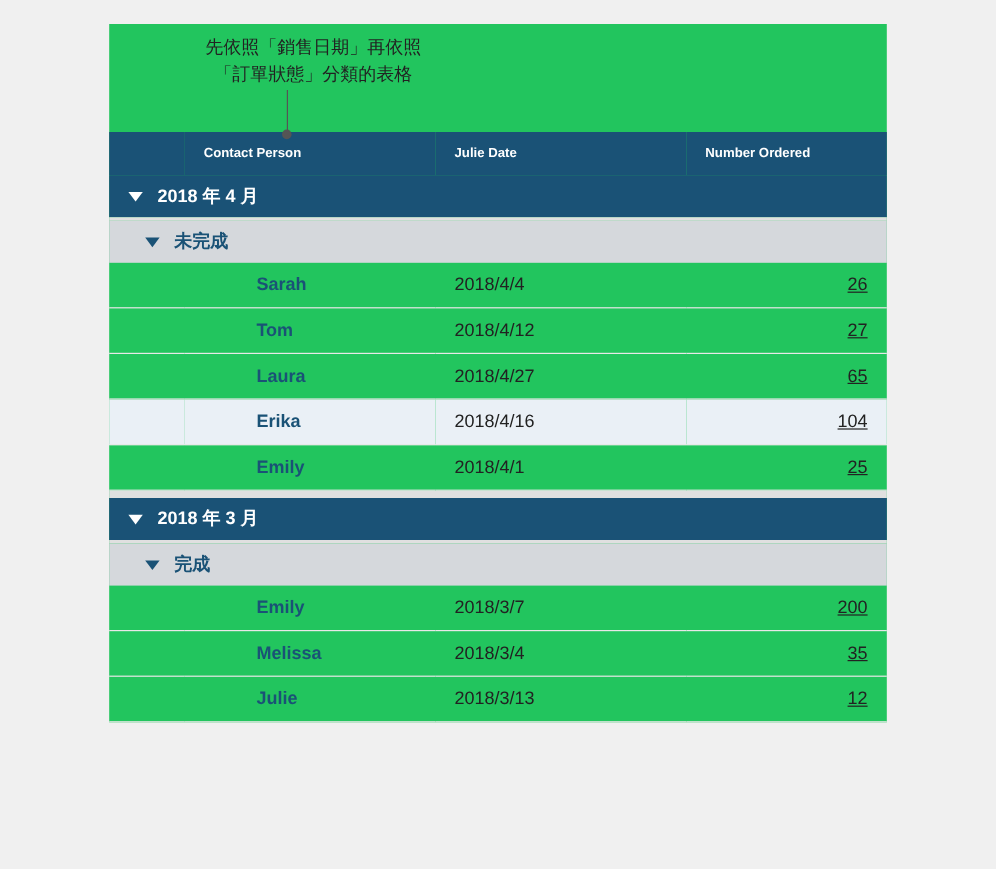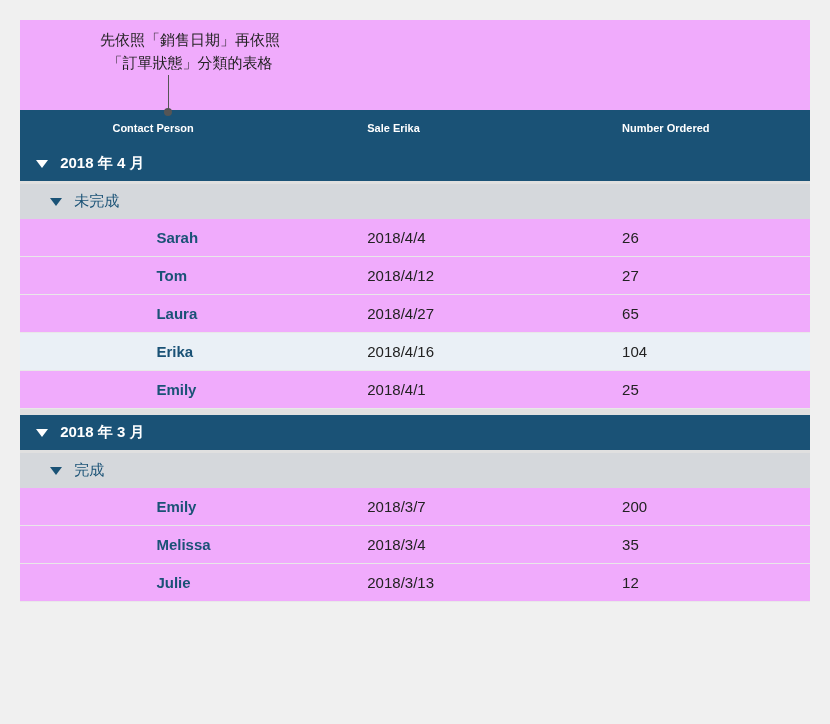--- a/index.html
+++ b/index.html
@@ -13,22 +13,22 @@
       background: #f0f0f0;
       width: 830px;
       min-height: 724px;
       display: flex;
       align-items: flex-start;
       justify-content: center;
       padding: 20px;
     }
 
     .page-wrapper {
-      width: 790px;
-      background: #f0abfc;
+      width: 648px;
+      background: #22c55e;
       position: relative;
     }
 
     
     .annotation-area {
       position: relative;
       height: 90px;
       display: flex;
       align-items: flex-start;
       padding-top: 5px;
@@ -91,21 +91,21 @@
       background-color: #1a5276;
       color: white;
       font-weight: bold;
       padding: 8px 16px;
       font-size: 15px;
     }
 
     .group-row-level2 td {
       background-color: #d5d8dc;
       color: #1a5276;
-      font-weight: normal;
+      font-weight: bold;
       padding: 8px 16px;
       padding-left: 30px;
       font-size: 15px;
     }
 
     
     .data-row td {
       padding: 10px 16px;
       border-bottom: 1px solid #e8e8e8;
       color: #222;
@@ -120,21 +120,22 @@
       color: #1a5276;
       padding-left: 60px;
     }
 
     .data-row td.date-col {
       text-align: left;
       margin-top: 25px;
     }
 
     .data-row td.num-col {
-      text-align: left;
+      text-align: right;
+      text-decoration: underline;
     }
 
     
     .divider-row td {
       padding: 0;
       height: 3px;
       background-color: #e0e0e0;
     }
 
     
@@ -184,21 +185,21 @@
     <colgroup>
       <col class="col-spacer">
       <col class="col-contact">
       <col class="col-date">
       <col class="col-num">
     </colgroup>
     <thead>
       <tr>
         <th></th>
         <th>Contact Person</th>
-        <th>Sale Erika</th>
+        <th>Julie Date</th>
         <th class="num-col">Number Ordered</th>
       </tr>
     </thead>
     <tbody id="table-body">
 
     <tr class="group-row-level1">
     <td colspan="4">
       <span class="triangle-down"></span>
       <span>2018 年 4 月</span>
     </td>

